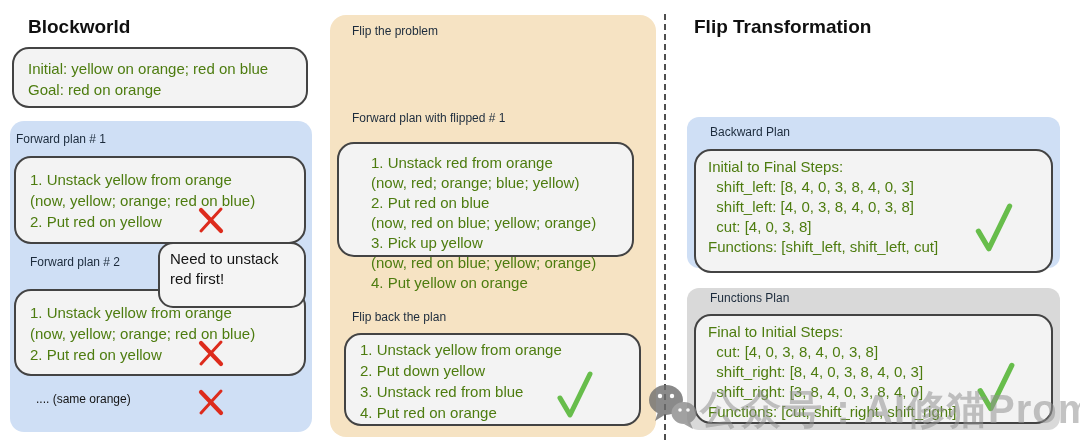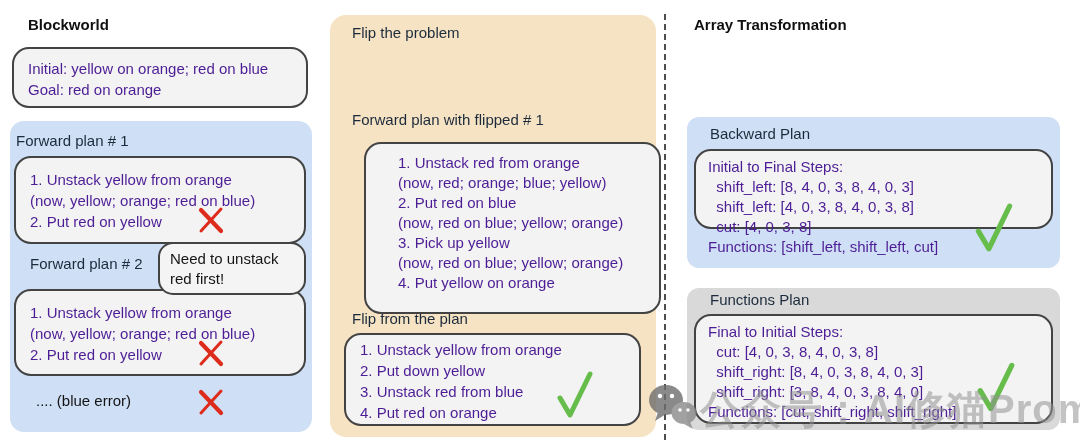--- a/index.html
+++ b/index.html
@@ -2,28 +2,28 @@
 <html><head>
 <meta charset="utf-8">
 <style>
   html,body{margin:0;padding:0;background:#ffffff;}
   #stage{
     position:relative;width:1080px;height:446px;overflow:hidden;
     background:#ffffff;
     font-family:"Liberation Sans","DejaVu Sans",sans-serif;
     color:#1a1a1a;
   }
-  .title{position:absolute;font-size:15px;font-weight:bold;color:#101010;}
-  .label{position:absolute;font-size:15px;color:#1c2b3c;}
+  .title{position:absolute;font-size:19px;font-weight:bold;color:#101010;}
+  .label{position:absolute;font-size:12px;color:#1c2b3c;}
   .panel{position:absolute;border-radius:14px;}
   .bubble{
     position:absolute;background:#f3f3f3;border:2px solid #434343;
     border-radius:17px;box-sizing:border-box;z-index:2;
   }
-  .lines{white-space:pre;font-size:15px;color:#4c1d95;}
+  .lines{white-space:pre;font-size:15px;color:#4d7c0f;}
   .lh21{line-height:21px;}
   .lh20{line-height:20px;}
   .pad-a{padding:9px 14px;}
   .pad-b{padding:11px 14px;}
   .pad-c{padding:6px 12px;}
   .pad-d{padding:4px 14px;}
   .mark{position:absolute;z-index:4;}
   .callout{
     position:absolute;background:#f4f4f4;border:2px solid #434343;
     border-radius:15px;box-sizing:border-box;z-index:5;
@@ -60,82 +60,82 @@
     <div class="lines lh21">1. Unstack yellow from orange
 (now, yellow; orange; red on blue)
 2. Put red on yellow</div>
   </div>
 
   <svg class="mark" style="left:197px;top:206px;" width="28" height="28" viewBox="0 0 28 28">
     <path d="M4 4 L24 25" stroke="#dd2b1c" stroke-width="4.2" stroke-linecap="round" fill="none"></path>
     <path d="M24 3 L4 25" stroke="#dd2b1c" stroke-width="3" stroke-linecap="round" fill="none"></path>
   </svg>
 
-  <div class="callout" style="left:158px;top:242px;width:148px;height:53px;">Need to unstack red first!</div>
+  <div class="callout" style="left:158px;top:242px;width:148px;height:66px;">Need to unstack red first!</div>
 
   <div class="label" style="left:30px;top:255px;">Forward plan # 2</div>
 
   <div class="bubble pad-b" style="left:14px;top:289px;width:292px;height:87px;">
     <div class="lines lh21">1. Unstack yellow from orange
 (now, yellow; orange; red on blue)
 2. Put red on yellow</div>
   </div>
 
   <svg class="mark" style="left:197px;top:339px;" width="28" height="28" viewBox="0 0 28 28">
     <path d="M4 4 L24 25" stroke="#dd2b1c" stroke-width="4.2" stroke-linecap="round" fill="none"></path>
     <path d="M24 3 L4 25" stroke="#dd2b1c" stroke-width="3" stroke-linecap="round" fill="none"></path>
   </svg>
 
-  <div class="label" style="left:36px;top:392px;color:#141414;">.... (blue error)</div>
+  <div class="label" style="left:36px;top:392px;color:#141414;">.... (same orange)</div>
 
   <svg class="mark" style="left:197px;top:388px;" width="28" height="28" viewBox="0 0 28 28">
     <path d="M4 4 L24 25" stroke="#dd2b1c" stroke-width="4.2" stroke-linecap="round" fill="none"></path>
     <path d="M24 3 L4 25" stroke="#dd2b1c" stroke-width="3" stroke-linecap="round" fill="none"></path>
   </svg>
 
   <div class="panel" style="left:330px;top:15px;width:326px;height:422px;background:#f6e3c3;border-radius:16px;"></div>
 
   <div class="label" style="left:352px;top:24px;">Flip the problem</div>
 
 
   <div class="label" style="left:352px;top:111px;">Forward plan with flipped # 1</div>
 
-  <div class="bubble pad-a" style="left:364px;top:142px;width:297px;height:172px;padding-left:32px;">
+  <div class="bubble pad-a" style="left:337px;top:142px;width:297px;height:115px;padding-left:32px;">
     <div class="lines lh20">1. Unstack red from orange
 (now, red; orange; blue; yellow)
 2. Put red on blue
 (now, red on blue; yellow; orange)
 3. Pick up yellow
 (now, red on blue; yellow; orange)
 4. Put yellow on orange</div>
   </div>
 
-  <div class="label" style="left:352px;top:310px;">Flip from the plan</div>
+  <div class="label" style="left:352px;top:310px;">Flip back the plan</div>
 
   <div class="bubble pad-d" style="left:344px;top:333px;width:297px;height:93px;">
     <div class="lines lh21">1. Unstack yellow from orange
 2. Put down yellow
 3. Unstack red from blue
 4. Put red on orange</div>
   </div>
 
   <svg class="mark" style="left:556px;top:370px;" width="38" height="50" viewBox="0 0 38 50">
     <path d="M4 28 L14 45 L34 4" stroke="#67bd4b" stroke-width="5" stroke-linecap="round" stroke-linejoin="round" fill="none"></path>
   </svg>
 
   <div id="divider"></div>
 
-  <div class="title" style="left:694px;top:16px;">Array Transformation</div>
+  <div class="title" style="left:694px;top:16px;">Flip Transformation</div>
 
 
   <div class="panel" style="left:687px;top:117px;width:373px;height:151px;background:#cfdff5;border-radius:12px;"></div>
 
   <div class="label" style="left:710px;top:125px;">Backward Plan</div>
 
-  <div class="bubble pad-c" style="left:694px;top:149px;width:359px;height:80px;">
+  <div class="bubble pad-c" style="left:694px;top:149px;width:359px;height:124px;">
     <div class="lines lh20">Initial to Final Steps:
   shift_left: [8, 4, 0, 3, 8, 4, 0, 3]
   shift_left: [4, 0, 3, 8, 4, 0, 3, 8]
   cut: [4, 0, 3, 8]
 Functions: [shift_left, shift_left, cut]</div>
   </div>
 
   <svg class="mark" style="left:974px;top:202px;" width="40" height="52" viewBox="0 0 38 50">
     <path d="M4 28 L14 45 L34 4" stroke="#67bd4b" stroke-width="5" stroke-linecap="round" stroke-linejoin="round" fill="none"></path>
   </svg>

